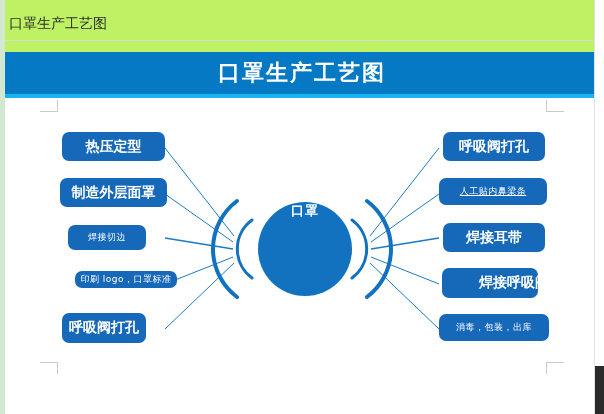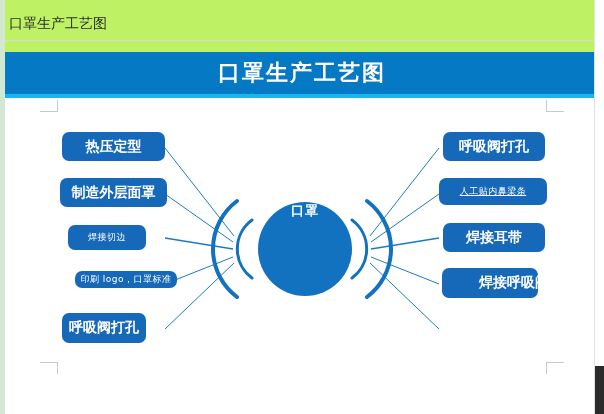--- a/index.html
+++ b/index.html
@@ -184,20 +184,23 @@
     </div>
     <div class="node small" style="left:434px;top:80px;width:108px;height:27px;text-decoration:underline;">
       <span>人工贴内鼻梁条</span>
     </div>
     <div class="node big" style="left:438px;top:125px;width:102px;height:29px;text-align:right;">
       <span>焊接耳带</span>
     </div>
     <div class="node big" style="left:437px;top:170px;width:96px;height:30px;padding-left:48px;">
       <span>焊接呼吸阀</span>
     </div>
+    <div class="node small" style="left:434px;top:216px;width:110px;height:27px;">
+      <span>消毒，包装，出库</span>
+    </div>
 
   </div>
 
   <div class="scrolltrack">
     <div class="scrollthumb"></div>
   </div>
 
 </div>
 
 </body></html>

